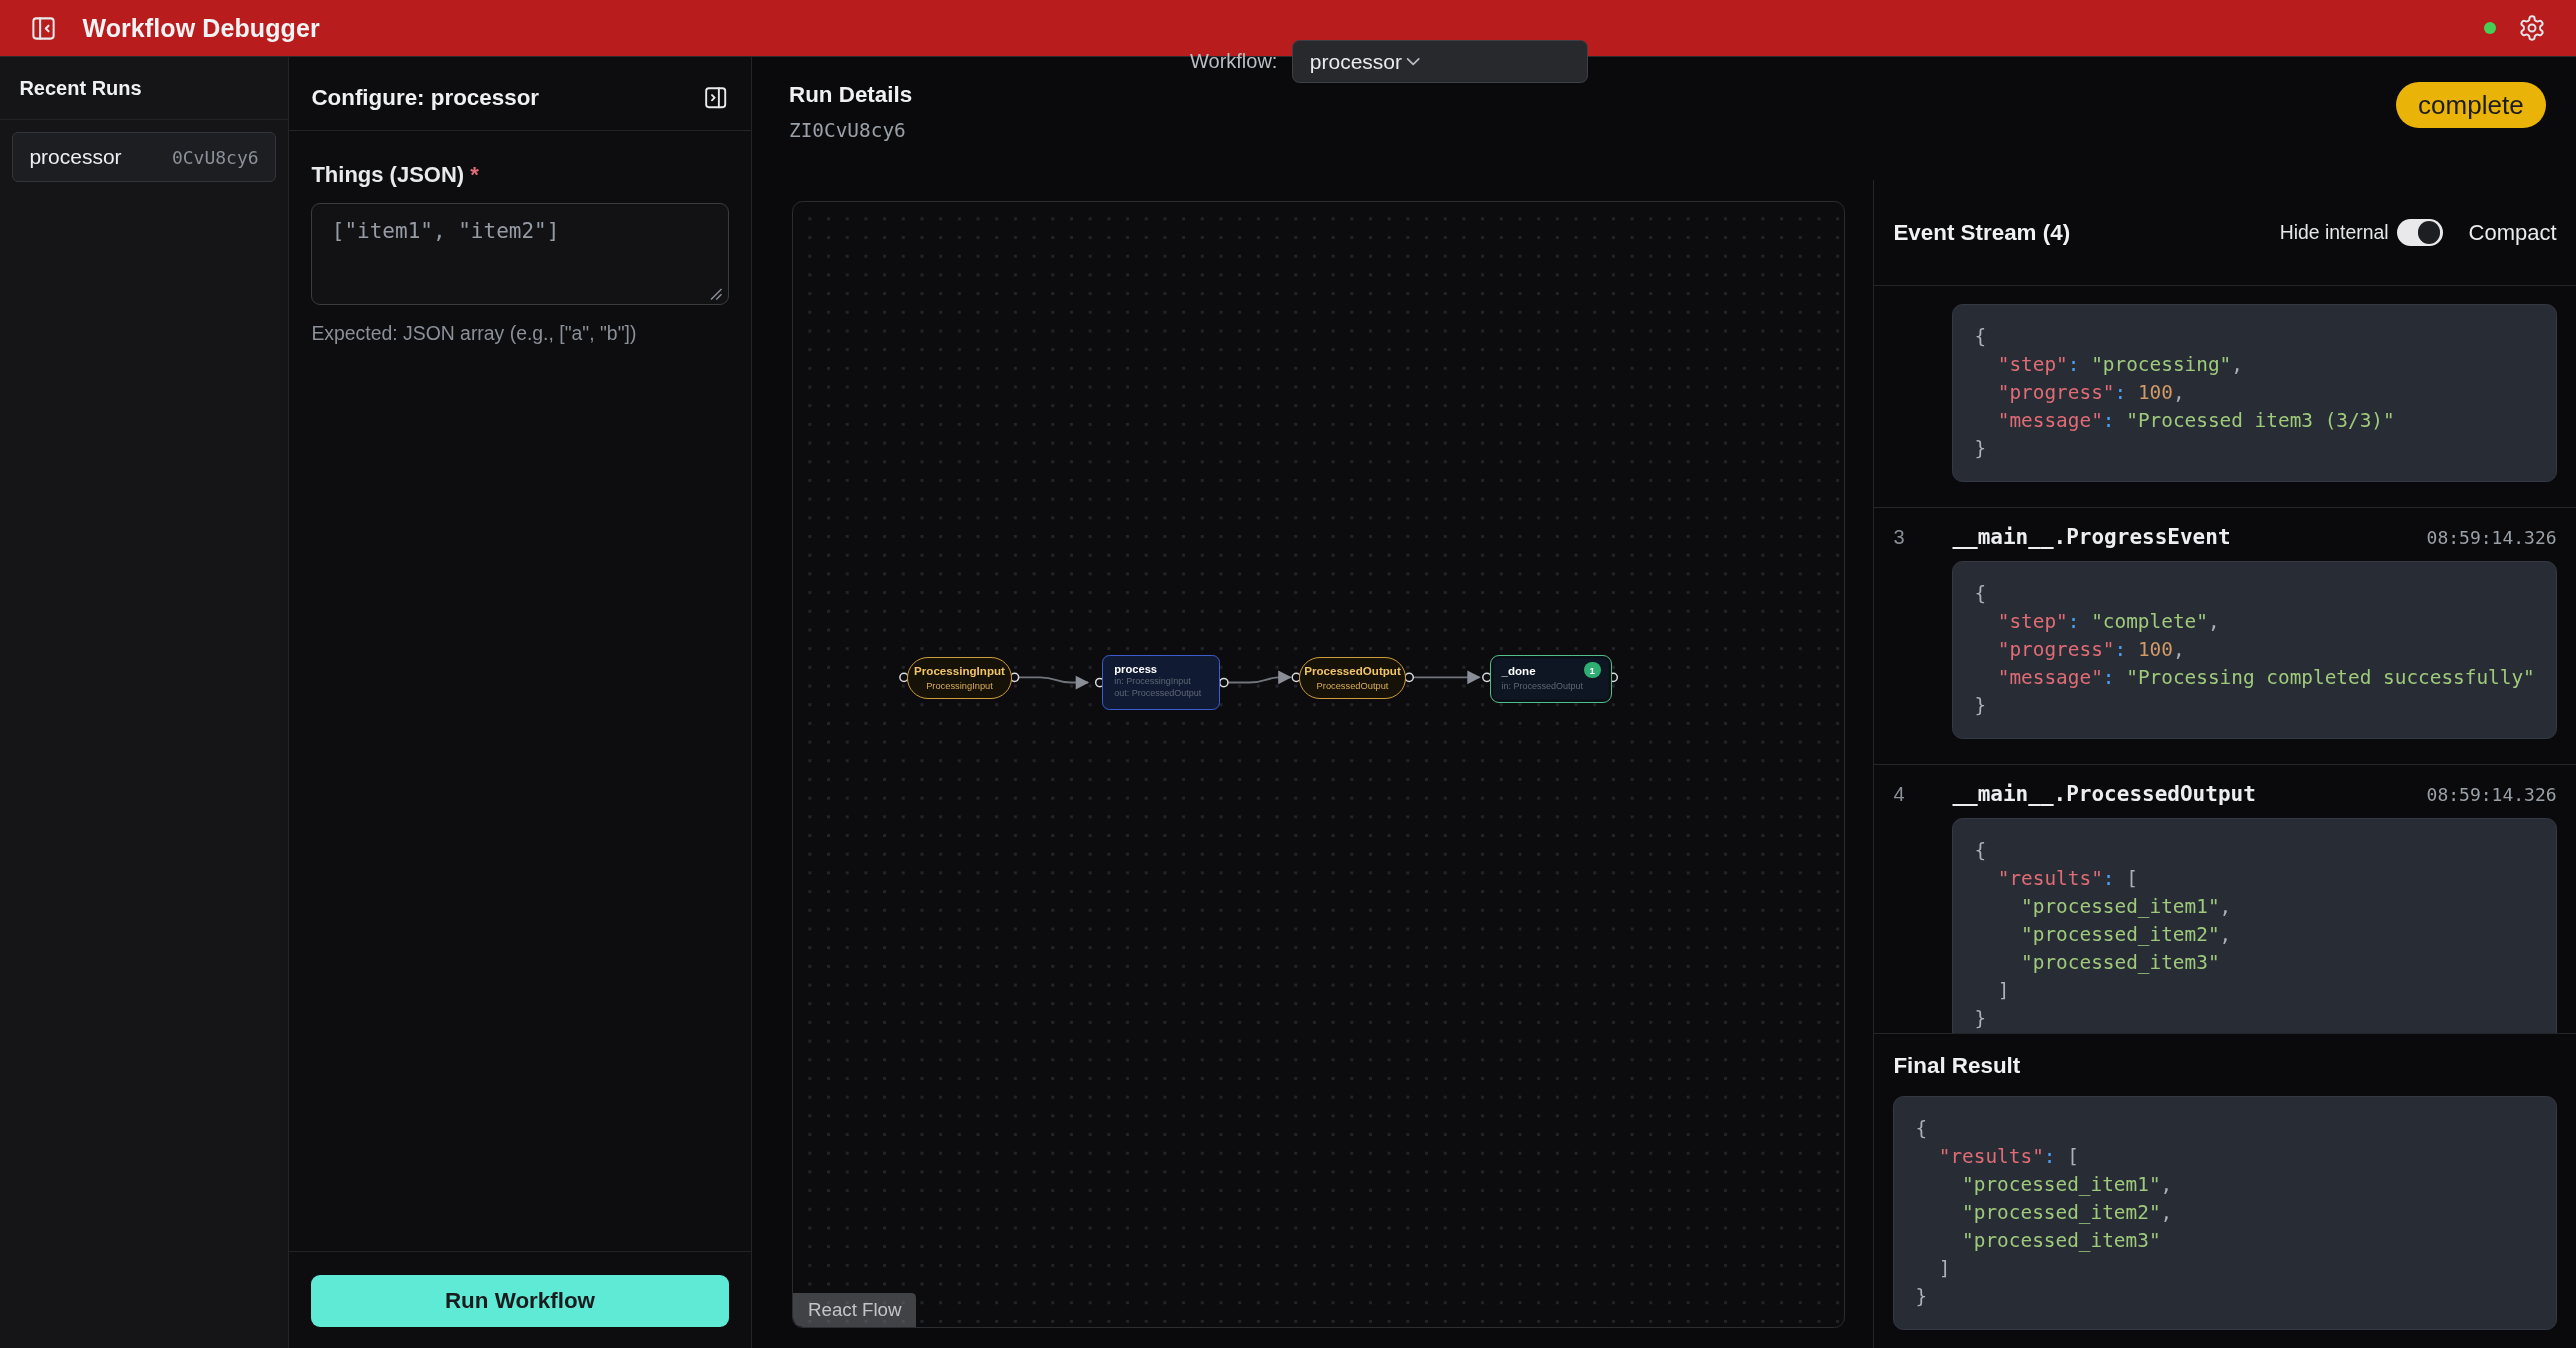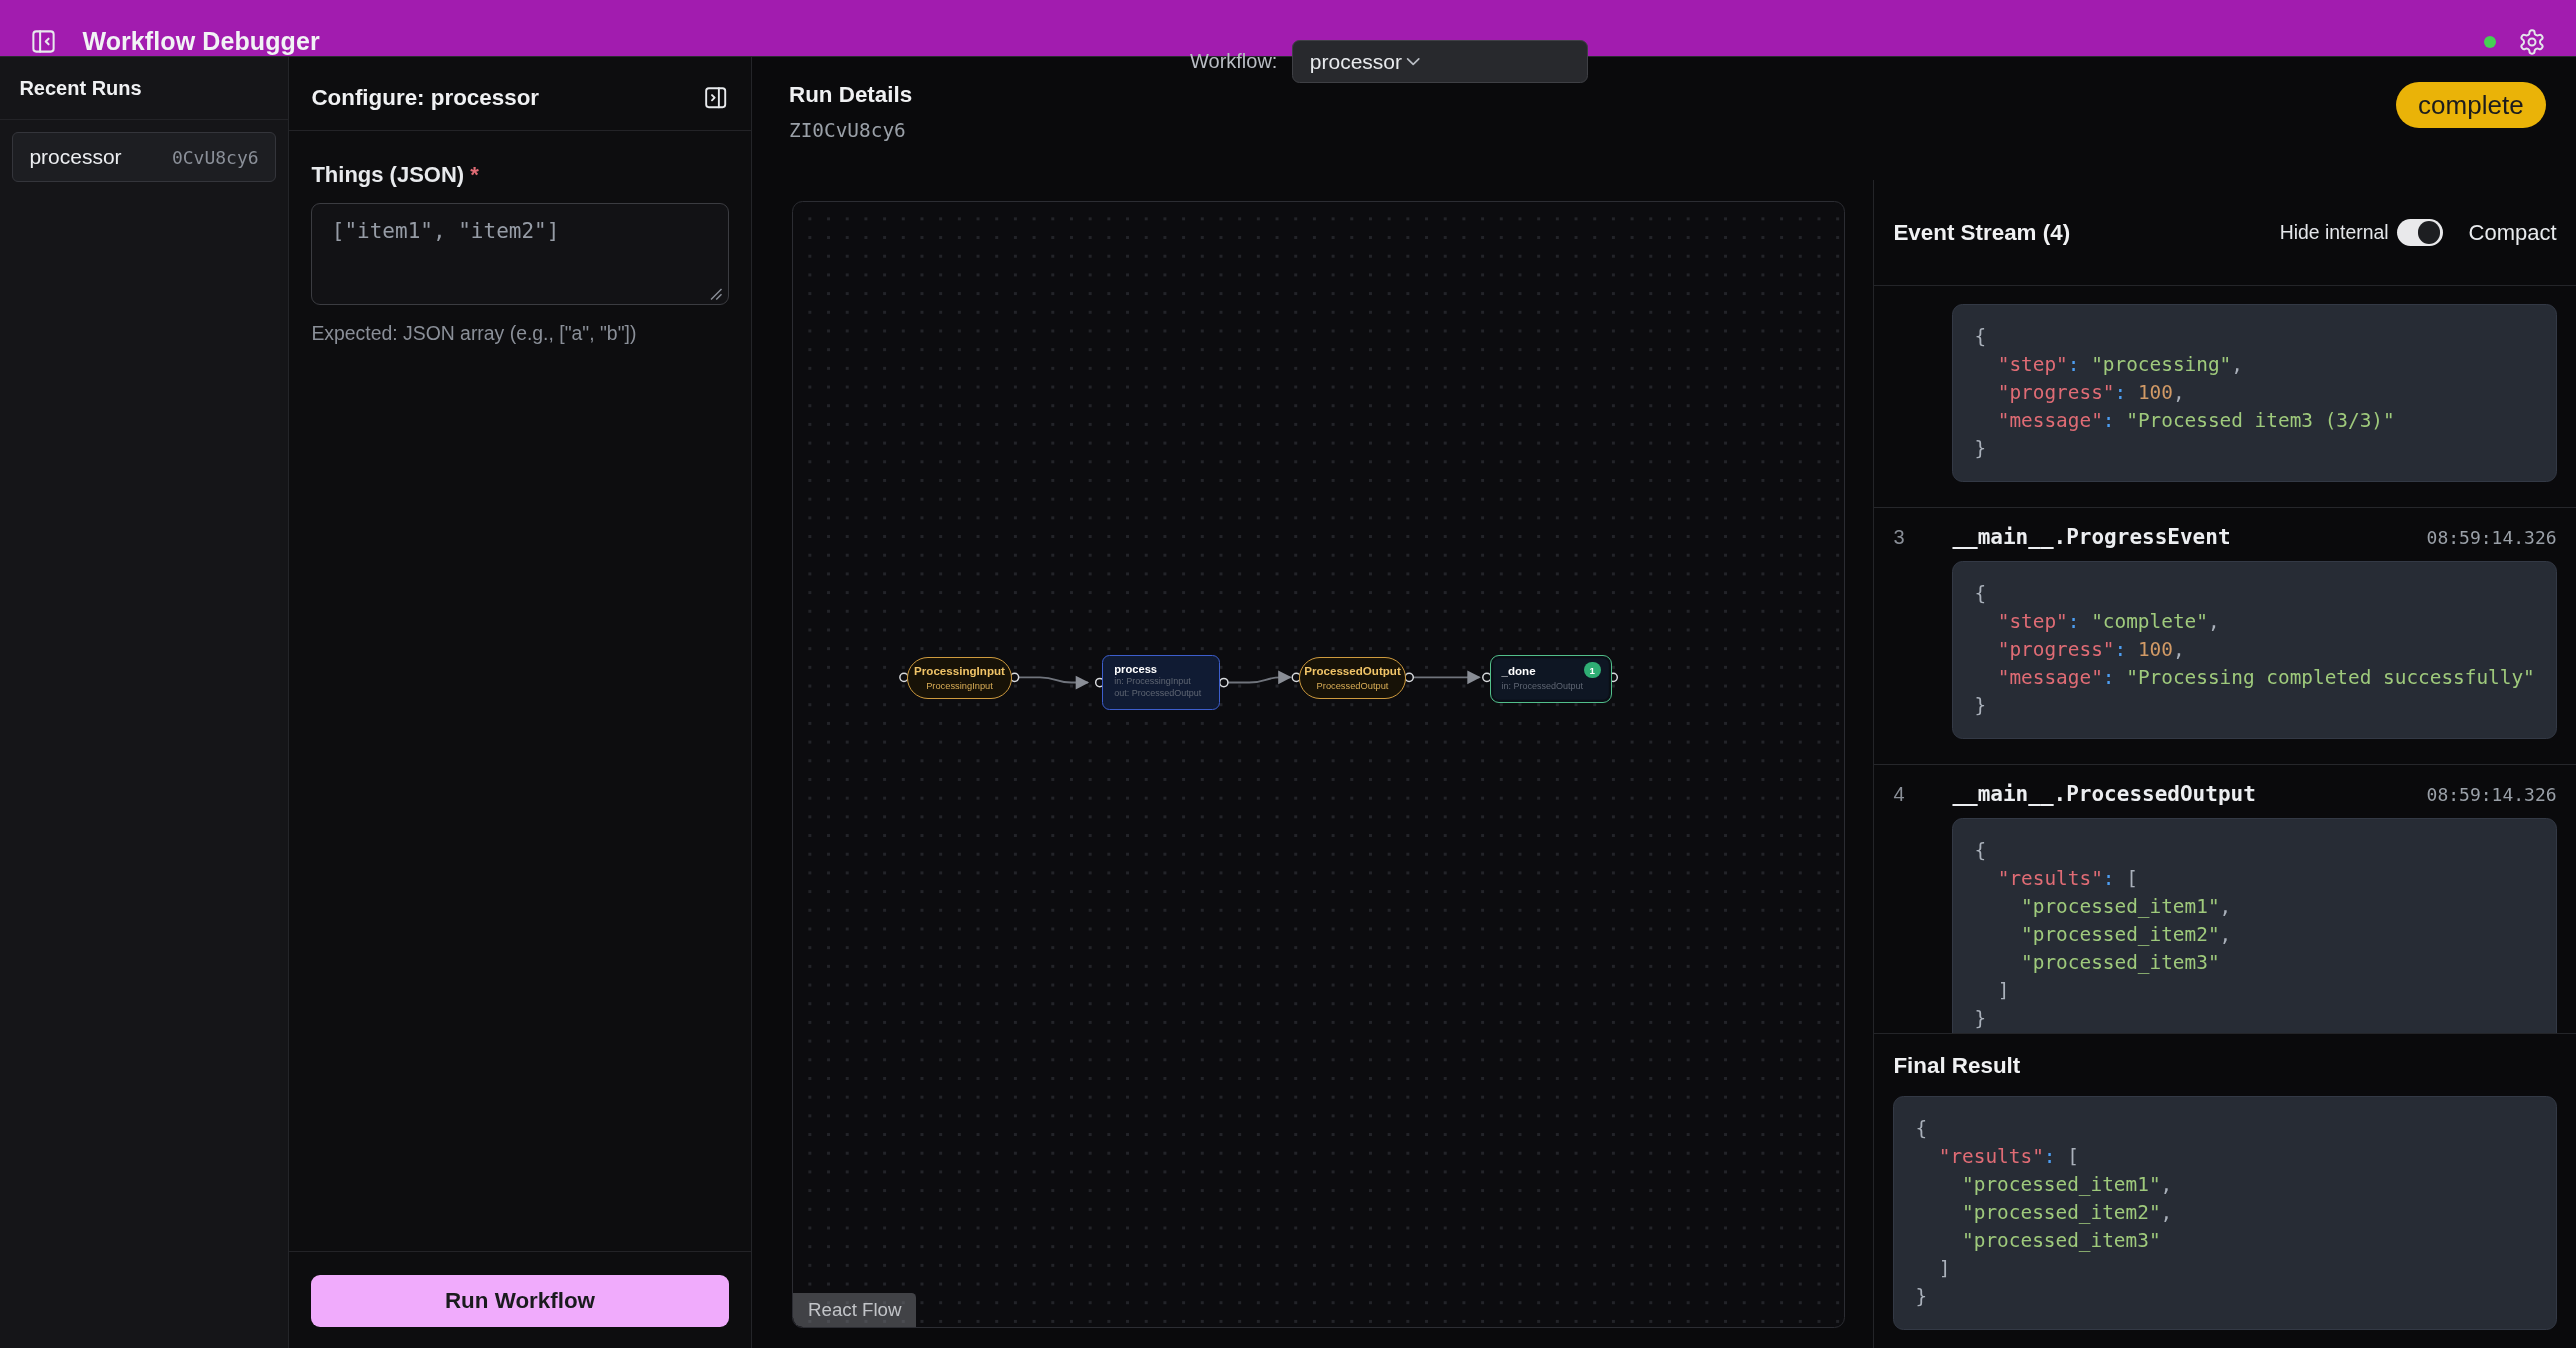--- a/index.html
+++ b/index.html
@@ -2,22 +2,22 @@
 <html style="font-size:12px"><head>
 <meta charset="utf-8">
 <style>
   * { margin:0; padding:0; box-sizing:border-box; }
   html,body { background:#0a0a0c; }
   body { width:2576px; height:1349px; overflow:hidden;
          font-family:"Liberation Sans", sans-serif; color:#e8eaed; }
   .app { width:2576px; height:1349px; display:flex; flex-direction:column; }
 
   
-  .topbar { height:57px; flex:0 0 57px; background:#a21caf; border-bottom:0.7px solid #2a2b2f;
-            display:flex; align-items:flex-end; padding:0 30px; position:relative; }
+  .topbar { height:57px; flex:0 0 57px; background:#b91c1c; border-bottom:0.7px solid #2a2b2f;
+            display:flex; align-items:center; padding:12px 30px; position:relative; }
   .tb-left { display:flex; align-items:center; gap:25.4px; }
   .tb-title { font-size:25px; font-weight:700; letter-spacing:0.1px; color:#f2f3f5; }
   .icon-btn { background:none; border:none; cursor:pointer; display:flex; align-items:center; }
   .tb-center { position:absolute; left:1190px; top:0; height:57px; display:flex; align-items:center; gap:15px;margin-top:33px; }
   .tb-wf-label { font-size:20px; color:#b9bdc4; }
   .wf-select { width:296px; height:43px; background:#28292d; border:1.1px solid #3f4045; border-radius:7.5px;
                display:flex; align-items:center; padding:0 16.4px; cursor:pointer; }
   .wf-select-value { font-size:21px; color:#e8eaed; }
   .wf-select svg { margin-left:auto; }
   .tb-right { margin-left:auto; display:flex; align-items:center; gap:22.4px; }
@@ -48,21 +48,21 @@
   .field-label { font-size:22px; font-weight:600; color:#e8eaed; margin-bottom:15px; }
   .req { color:#e06c75; margin-left:6px; }
   .ta-wrap { position:relative; }
   textarea.things { width:100%; height:102px; background:#121215; border:1.1px solid #3b3c41;
                     border-radius:9px; padding:15px 19.4px; resize:none;
                     font-family:"DejaVu Sans Mono", monospace; font-size:21px; color:#d7dade; outline:none; }
   textarea.things::placeholder { color:#969ca6; }
   .resize-corner { position:absolute; right:6px; bottom:7.5px; pointer-events:none; }
   .helper { margin-top:13.5px; font-size:19.4px; color:#8a8f98; }
   .cfg-footer { border-top:0.7px solid #232327; padding:22.4px; }
-  .run-btn { width:100%; height:52px; background:#f0abfc; color:#1a1b1e; border:none; border-radius:9px;
+  .run-btn { width:100%; height:52px; background:#5eead4; color:#1a1b1e; border:none; border-radius:9px;
              font-family:"Liberation Sans", sans-serif; font-size:22.4px; font-weight:600; cursor:pointer; }
 
   
   .main-right { flex:1; display:flex; flex-direction:column; background:#0a0a0c; min-width:0; }
   .run-header { height:123px; flex:0 0 123px; padding:25.4px 30px 0 37px; display:flex; align-items:flex-start; }
   .rh-title { font-size:22.4px; font-weight:700; color:#f0f1f3; }
   .rh-id { margin-top:10.5px; font-family:"DejaVu Sans Mono", monospace; font-size:19.4px; color:#9aa0a8; }
   .badge { margin-left:auto; background:#eab308; color:#1b1c1e; border-radius:747px;
            padding:7.5px 22.4px; font-size:26px; font-weight:400; }
 

